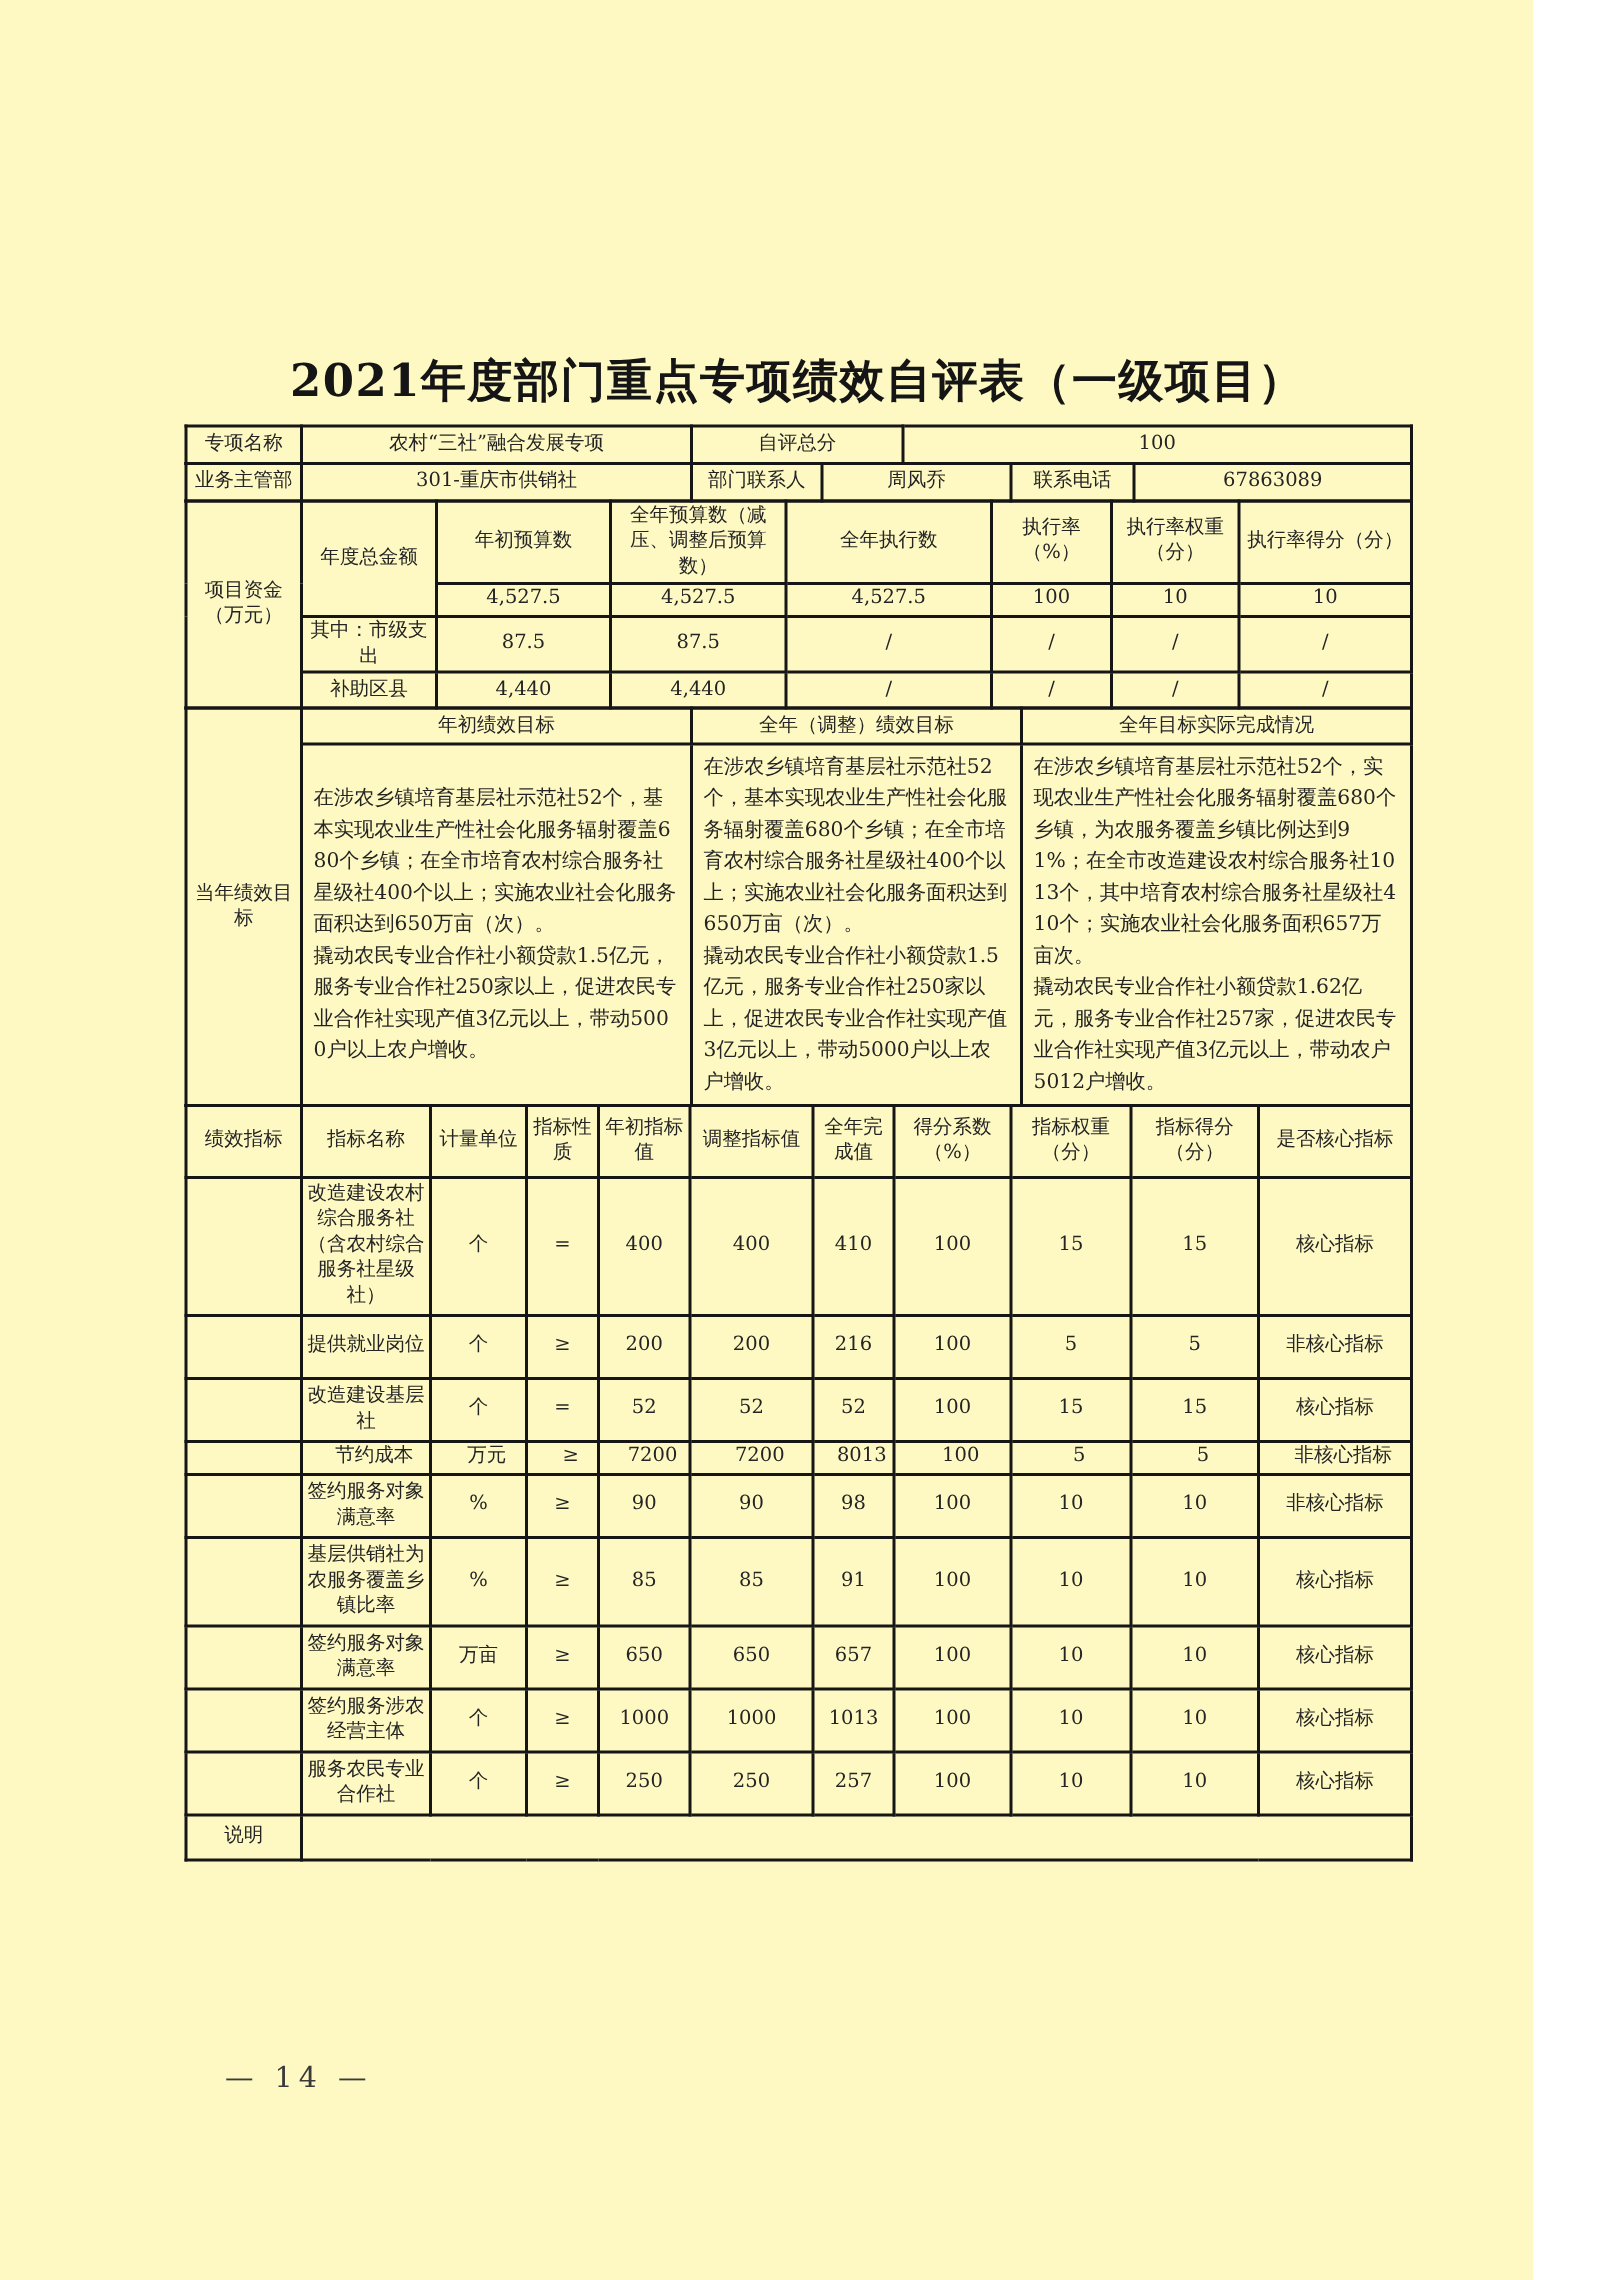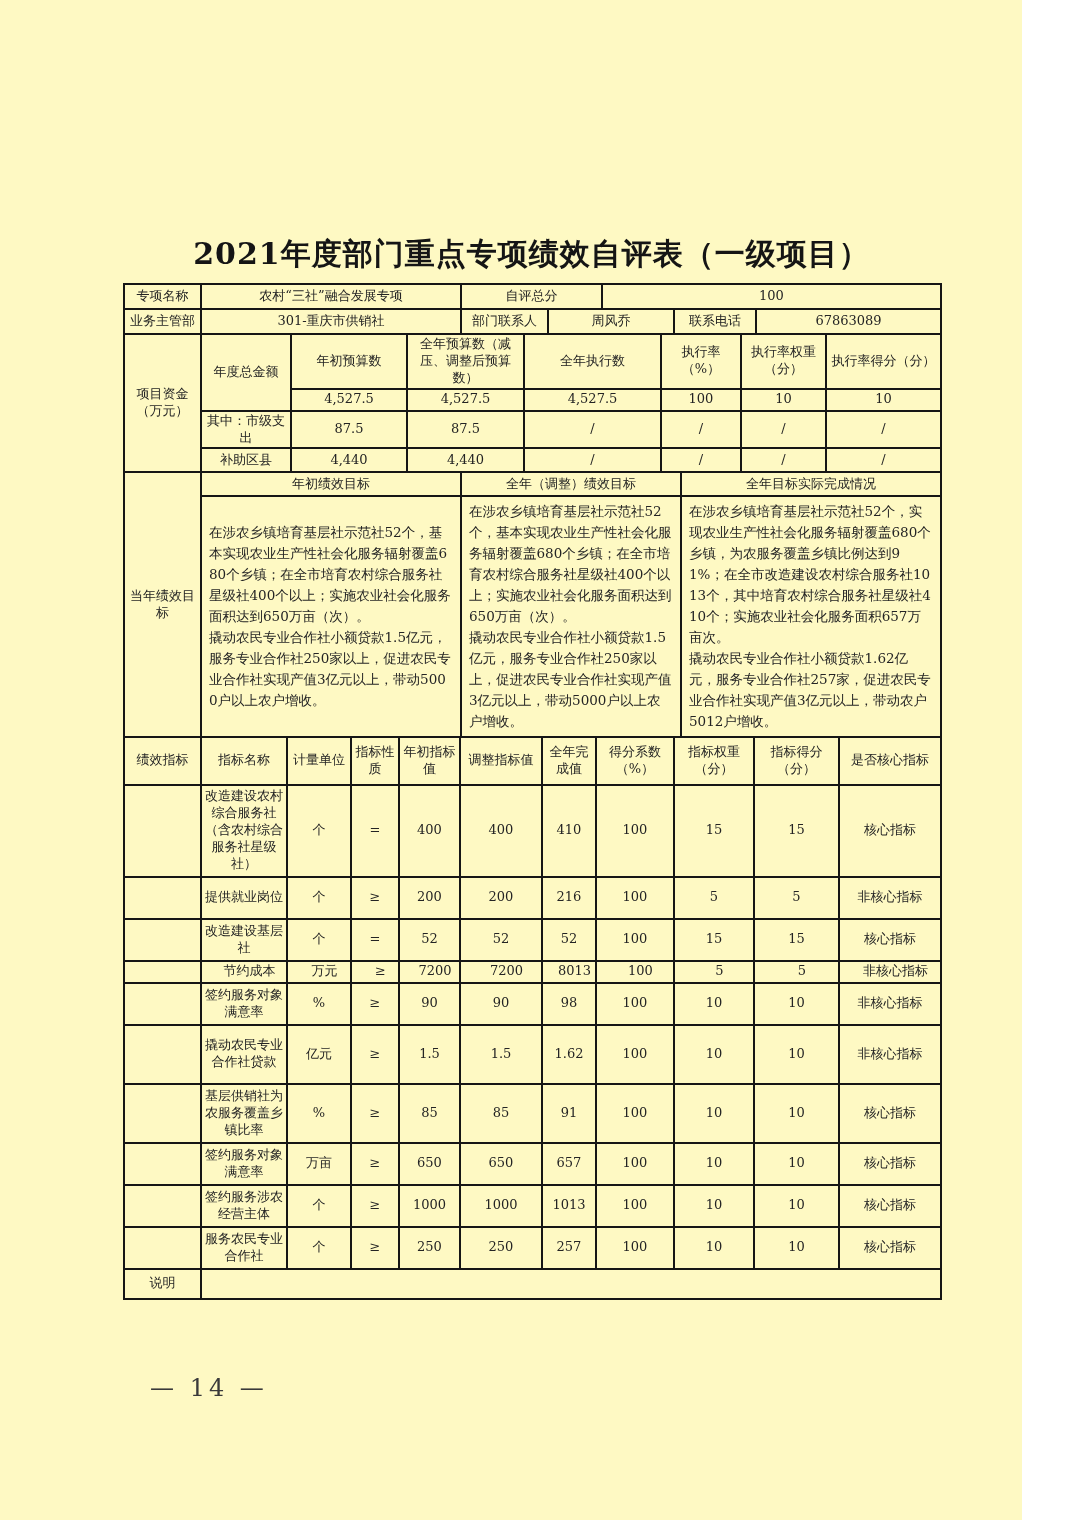--- a/index.html
+++ b/index.html
@@ -67,21 +67,21 @@
   tr.ih td { height: 44px; }
   tr.r90 td { height: 88px; }
   tr.r57 td { height: 55px; }
   tr.r40 td { height: 38px; }
   tr.r20 td { height: 18px; padding-left: 14px; }
   tr.rnotes td { height: 26px; }
   .page-number {
     position: absolute;
     top: 1374px;
     left: 150px;
-    font-size: 24px;
+    font-size: 19px;
     color: #3a3a3a;
     letter-spacing: 4px;
   }
 </style>
 </head>
 <body>
 
 <div class="page">
 
   <div class="doc-title">2021年度部门重点专项绩效自评表（一级项目）</div>
@@ -294,33 +294,20 @@
         <td>≥</td>
         <td>90</td>
         <td>90</td>
         <td>98</td>
         <td>100</td>
         <td>10</td>
         <td>10</td>
         <td>非核心指标</td>
       </tr>
 
-      <tr class="r57">
-        <td></td>
-        <td>撬动农民专业合作社贷款</td>
-        <td>亿元</td>
-        <td>≥</td>
-        <td>1.5</td>
-        <td>1.5</td>
-        <td>1.62</td>
-        <td>100</td>
-        <td>10</td>
-        <td>10</td>
-        <td>非核心指标</td>
-      </tr>
 
       <tr class="r57">
         <td></td>
         <td>基层供销社为农服务覆盖乡镇比率</td>
         <td>%</td>
         <td>≥</td>
         <td>85</td>
         <td>85</td>
         <td>91</td>
         <td>100</td>

